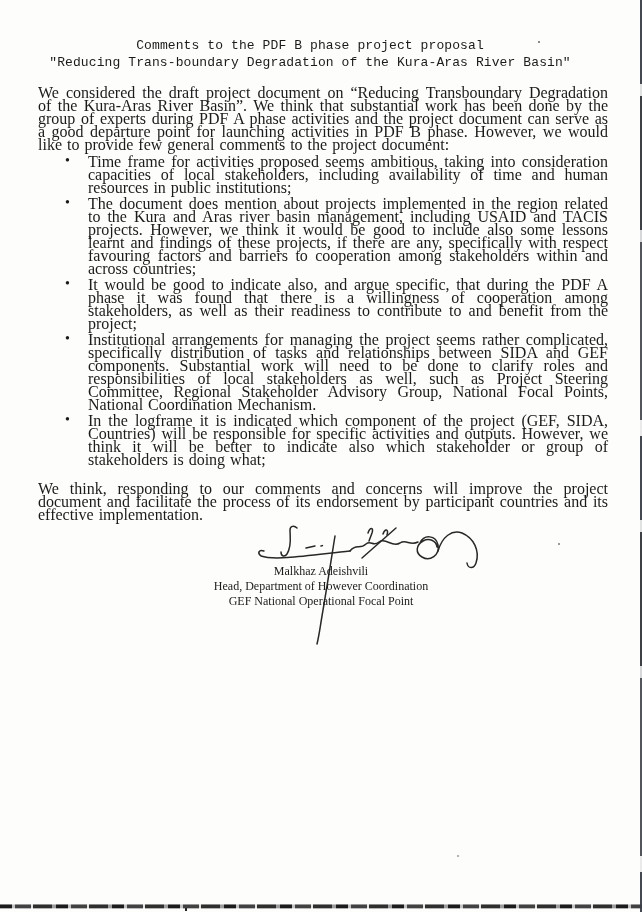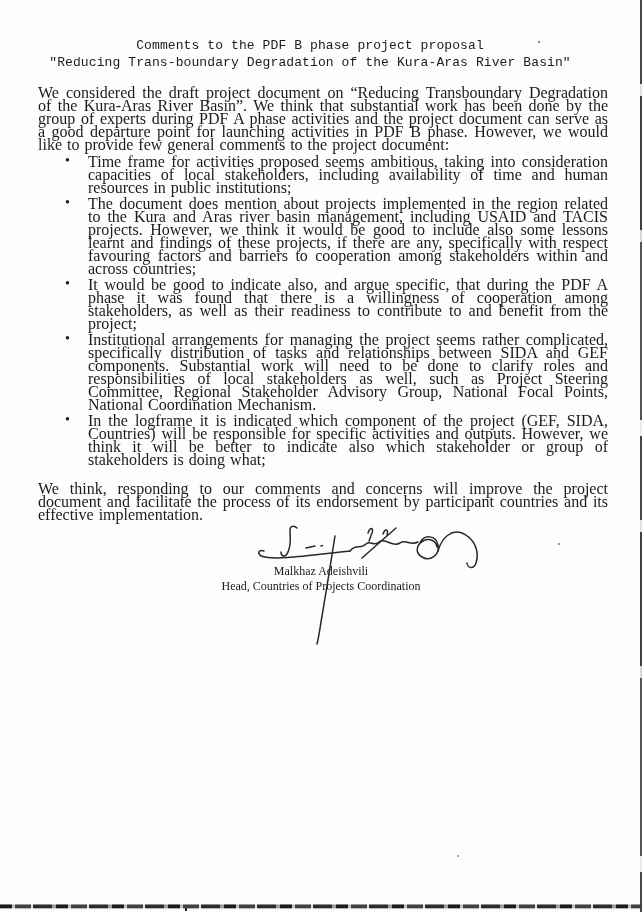--- a/index.html
+++ b/index.html
@@ -130,21 +130,22 @@
         <path d="M170,22 C174,13 186,14 188,24 C190,34 180,41 172,36 C165,32 166,24 173,20 C179,17 186,19 187,26"></path>
 
         <path d="M188,30 C192,16 202,8 212,12 C224,17 230,30 226,42 C224,48 218,48 217,42"></path>
 
         <path d="M85,15 C81,40 76,72 72,95 C70,107 69,115 67,123"></path>
       </g>
     </svg>
 
     <div class="sig-block">
       <div>Malkhaz Adeishvili</div>
-      <div>Head, Countries of Projects Coordination</div>
+      <div>Head, Department of However Coordination</div>
+      <div>GEF National Operational Focal Point</div>
     </div>
   </div>
 
   <div class="speck speck-1"></div>
   <div class="speck speck-2"></div>
   <div class="speck speck-3"></div>
   <div class="speck speck-4"></div>
   <div class="scan-strip-bottom"></div>
   <div class="scan-edge-right"></div>
 

